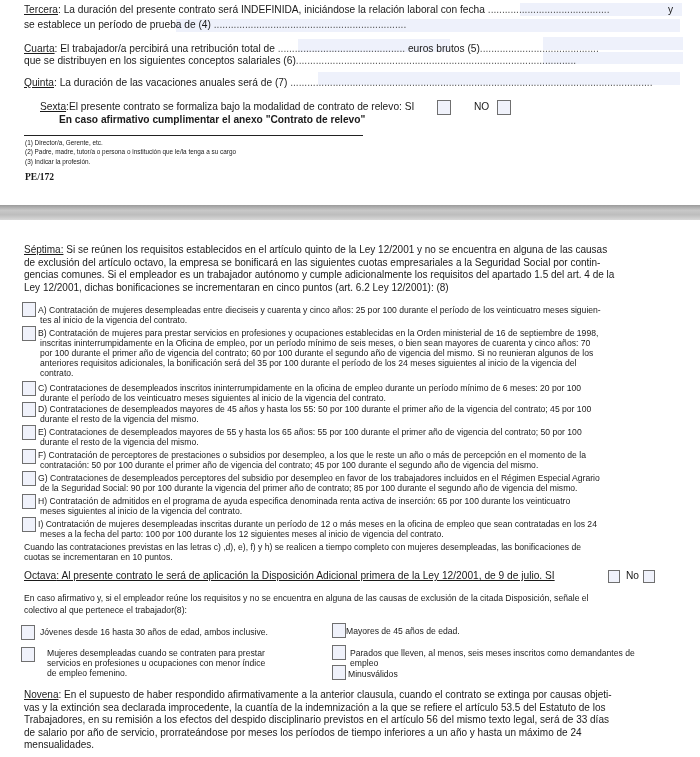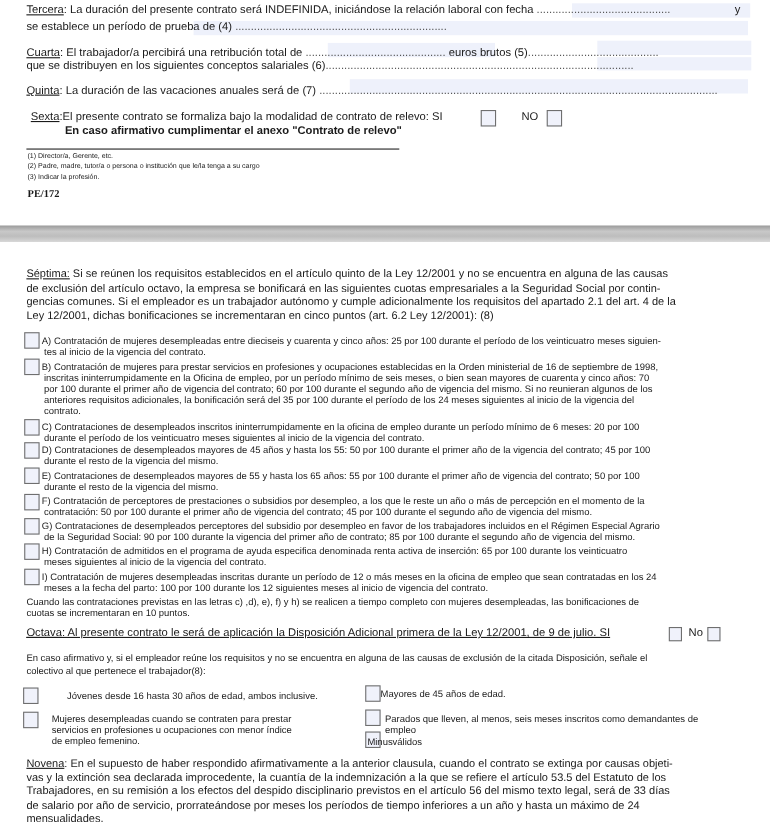--- a/index.html
+++ b/index.html
@@ -34,41 +34,41 @@
 
   <div class="field" style="left:298px;top:39px;width:152px;height:13px;"></div>
   <div class="field" style="left:543px;top:37px;width:140px;height:13px;"></div>
   <div class="field" style="left:543px;top:52px;width:140px;height:12px;"></div>
   <div class="abs t" style="left:24px;top:43px;"><u>Cuarta</u><span>: El trabajador/a percibirá una retribución total de</span> <span class="dots">.............................................</span> <span>euros  brutos (5)</span><span class="dots">..........................................</span></div>
   <div class="abs t" style="left:24px;top:55px;"><span>que se distribuyen en los siguientes conceptos salariales (6)</span><span class="dots">...................................................................................................</span></div>
 
   <div class="field" style="left:318px;top:72px;width:362px;height:13px;"></div>
   <div class="abs t" style="left:24px;top:77px;"><u>Quinta</u><span>: La duración de las vacaciones anuales será de (7)</span> <span class="dots">................................................................................................................................</span></div>
 
-  <div class="abs t" style="left:28px;top:101px;"><u>Sexta</u><span>:El presente contrato se formaliza bajo la modalidad de contrato de relevo:  SI</span></div>
+  <div class="abs t" style="left:40px;top:101px;"><u>Sexta</u><span>:El presente contrato se formaliza bajo la modalidad de contrato de relevo:  SI</span></div>
   <div class="cb lg" style="left:437px;top:100px;"></div>
   <div class="abs t" style="left:474px;top:101px;">NO</div>
   <div class="cb lg" style="left:497px;top:100px;"></div>
   <div class="abs t" style="left:59px;top:114px;font-weight:bold;">En caso afirmativo cumplimentar el anexo "Contrato de relevo"</div>
 
   <div class="rule" style="left:24px;top:135px;width:339px;"></div>
   <div class="abs xs" style="left:25px;top:139px;">(1)  Director/a, Gerente, etc.</div>
   <div class="abs xs" style="left:25px;top:148px;">(2)  Padre, madre, tutor/a o persona o institución que le/la tenga a su cargo</div>
   <div class="abs xs" style="left:25px;top:158px;">(3)  Indicar la profesión.</div>
   <div class="abs bold-serif" style="left:25px;top:172px;">PE/172</div>
 </div>
 
 <div class="sep"></div>
 
 <div class="page page2">
 
   <div class="abs" style="left:24px;top:24px;font-size:10px;line-height:12.6px;">
     <div><u>Séptima:</u><span> Si se reúnen los requisitos establecidos en el artículo quinto de la Ley 12/2001 y no se encuentra en alguna de las causas</span></div>
     <div>de exclusión del artículo octavo, la empresa se bonificará en las siguientes  cuotas empresariales a la Seguridad Social por contin-</div>
-    <div>gencias comunes. Si el empleador es un trabajador autónomo y cumple adicionalmente los requisitos del apartado 2.1 del art. 4 de la</div>
+    <div>gencias comunes. Si el empleador es un trabajador autónomo y cumple adicionalmente los requisitos del apartado 1.5 del art. 4 de la</div>
     <div>Ley 12/2001, dichas bonificaciones se incrementaran en cinco puntos (art. 6.2 Ley 12/2001): (8)</div>
   </div>
 
   <div class="cb lg" style="left:22px;top:82px;"></div>
   <div class="abs s" style="left:38px;top:85px;">
     <div>A) Contratación de mujeres desempleadas entre dieciseis y cuarenta y cinco años: 25 por 100 durante el período de los veinticuatro meses siguien-</div>
       <div style="padding-left:2px">tes al inicio de la vigencia del contrato.</div>
   </div>
 
   <div class="cb lg" style="left:22px;top:106px;"></div>
@@ -131,40 +131,40 @@
   <div class="cb" style="left:608px;top:350px;"></div>
   <div class="abs" style="left:626px;top:350px;font-size:10.2px;">No</div>
   <div class="cb" style="left:643px;top:350px;"></div>
 
   <div class="abs s" style="left:24px;top:373px;">
     <div>En caso afirmativo y, si el empleador  reúne los requisitos y no se encuentra en alguna de las causas de exclusión de la  citada Disposición, señale el</div>
       <div style="margin-top:2px">colectivo al que pertenece el trabajador(8):</div>
   </div>
 
   <div class="cb lg" style="left:21px;top:405px;"></div>
-  <div class="abs s" style="left:61px;top:407px;">Jóvenes desde 16 hasta 30 años de edad, ambos inclusive.</div>
+  <div class="abs s" style="left:40px;top:407px;">Jóvenes desde 16 hasta 30 años de edad, ambos inclusive.</div>
 
   <div class="cb lg" style="left:332px;top:403px;"></div>
   <div class="abs s" style="left:346px;top:406px;">Mayores de 45 años de edad.</div>
 
   <div class="cb lg" style="left:21px;top:427px;"></div>
   <div class="abs s" style="left:47px;top:428px;">
     <div>Mujeres desempleadas cuando se contraten para prestar</div>
     <div>servicios en profesiones  u ocupaciones con menor índice</div>
     <div>de  empleo femenino.</div>
   </div>
 
   <div class="cb lg" style="left:332px;top:425px;"></div>
   <div class="abs s" style="left:350px;top:428px;">
     <div>Parados que lleven, al menos, seis meses inscritos como demandantes de</div>
     <div>empleo</div>
   </div>
 
   <div class="cb lg" style="left:332px;top:445px;"></div>
-  <div class="abs s" style="left:334px;top:449px;">Minusválidos</div>
+  <div class="abs s" style="left:348px;top:449px;">Minusválidos</div>
 
   <div class="abs" style="left:24px;top:469px;font-size:10px;line-height:12.6px;">
     <div><u>Novena</u><span>: En el supuesto de haber respondido afirmativamente a la anterior clausula, cuando el contrato se extinga por causas objeti-</span></div>
     <div>vas y la extinción sea declarada improcedente, la cuantía de la indemnización a la que se refiere el artículo 53.5 del Estatuto de los</div>
     <div>Trabajadores, en su remisión a los efectos del despido disciplinario previstos en el artículo 56 del mismo texto legal, será de 33 días</div>
     <div>de salario por año de servicio, prorrateándose por meses los períodos de tiempo inferiores a un año y hasta un máximo de 24</div>
     <div>mensualidades.</div>
   </div>
 </div>
 

